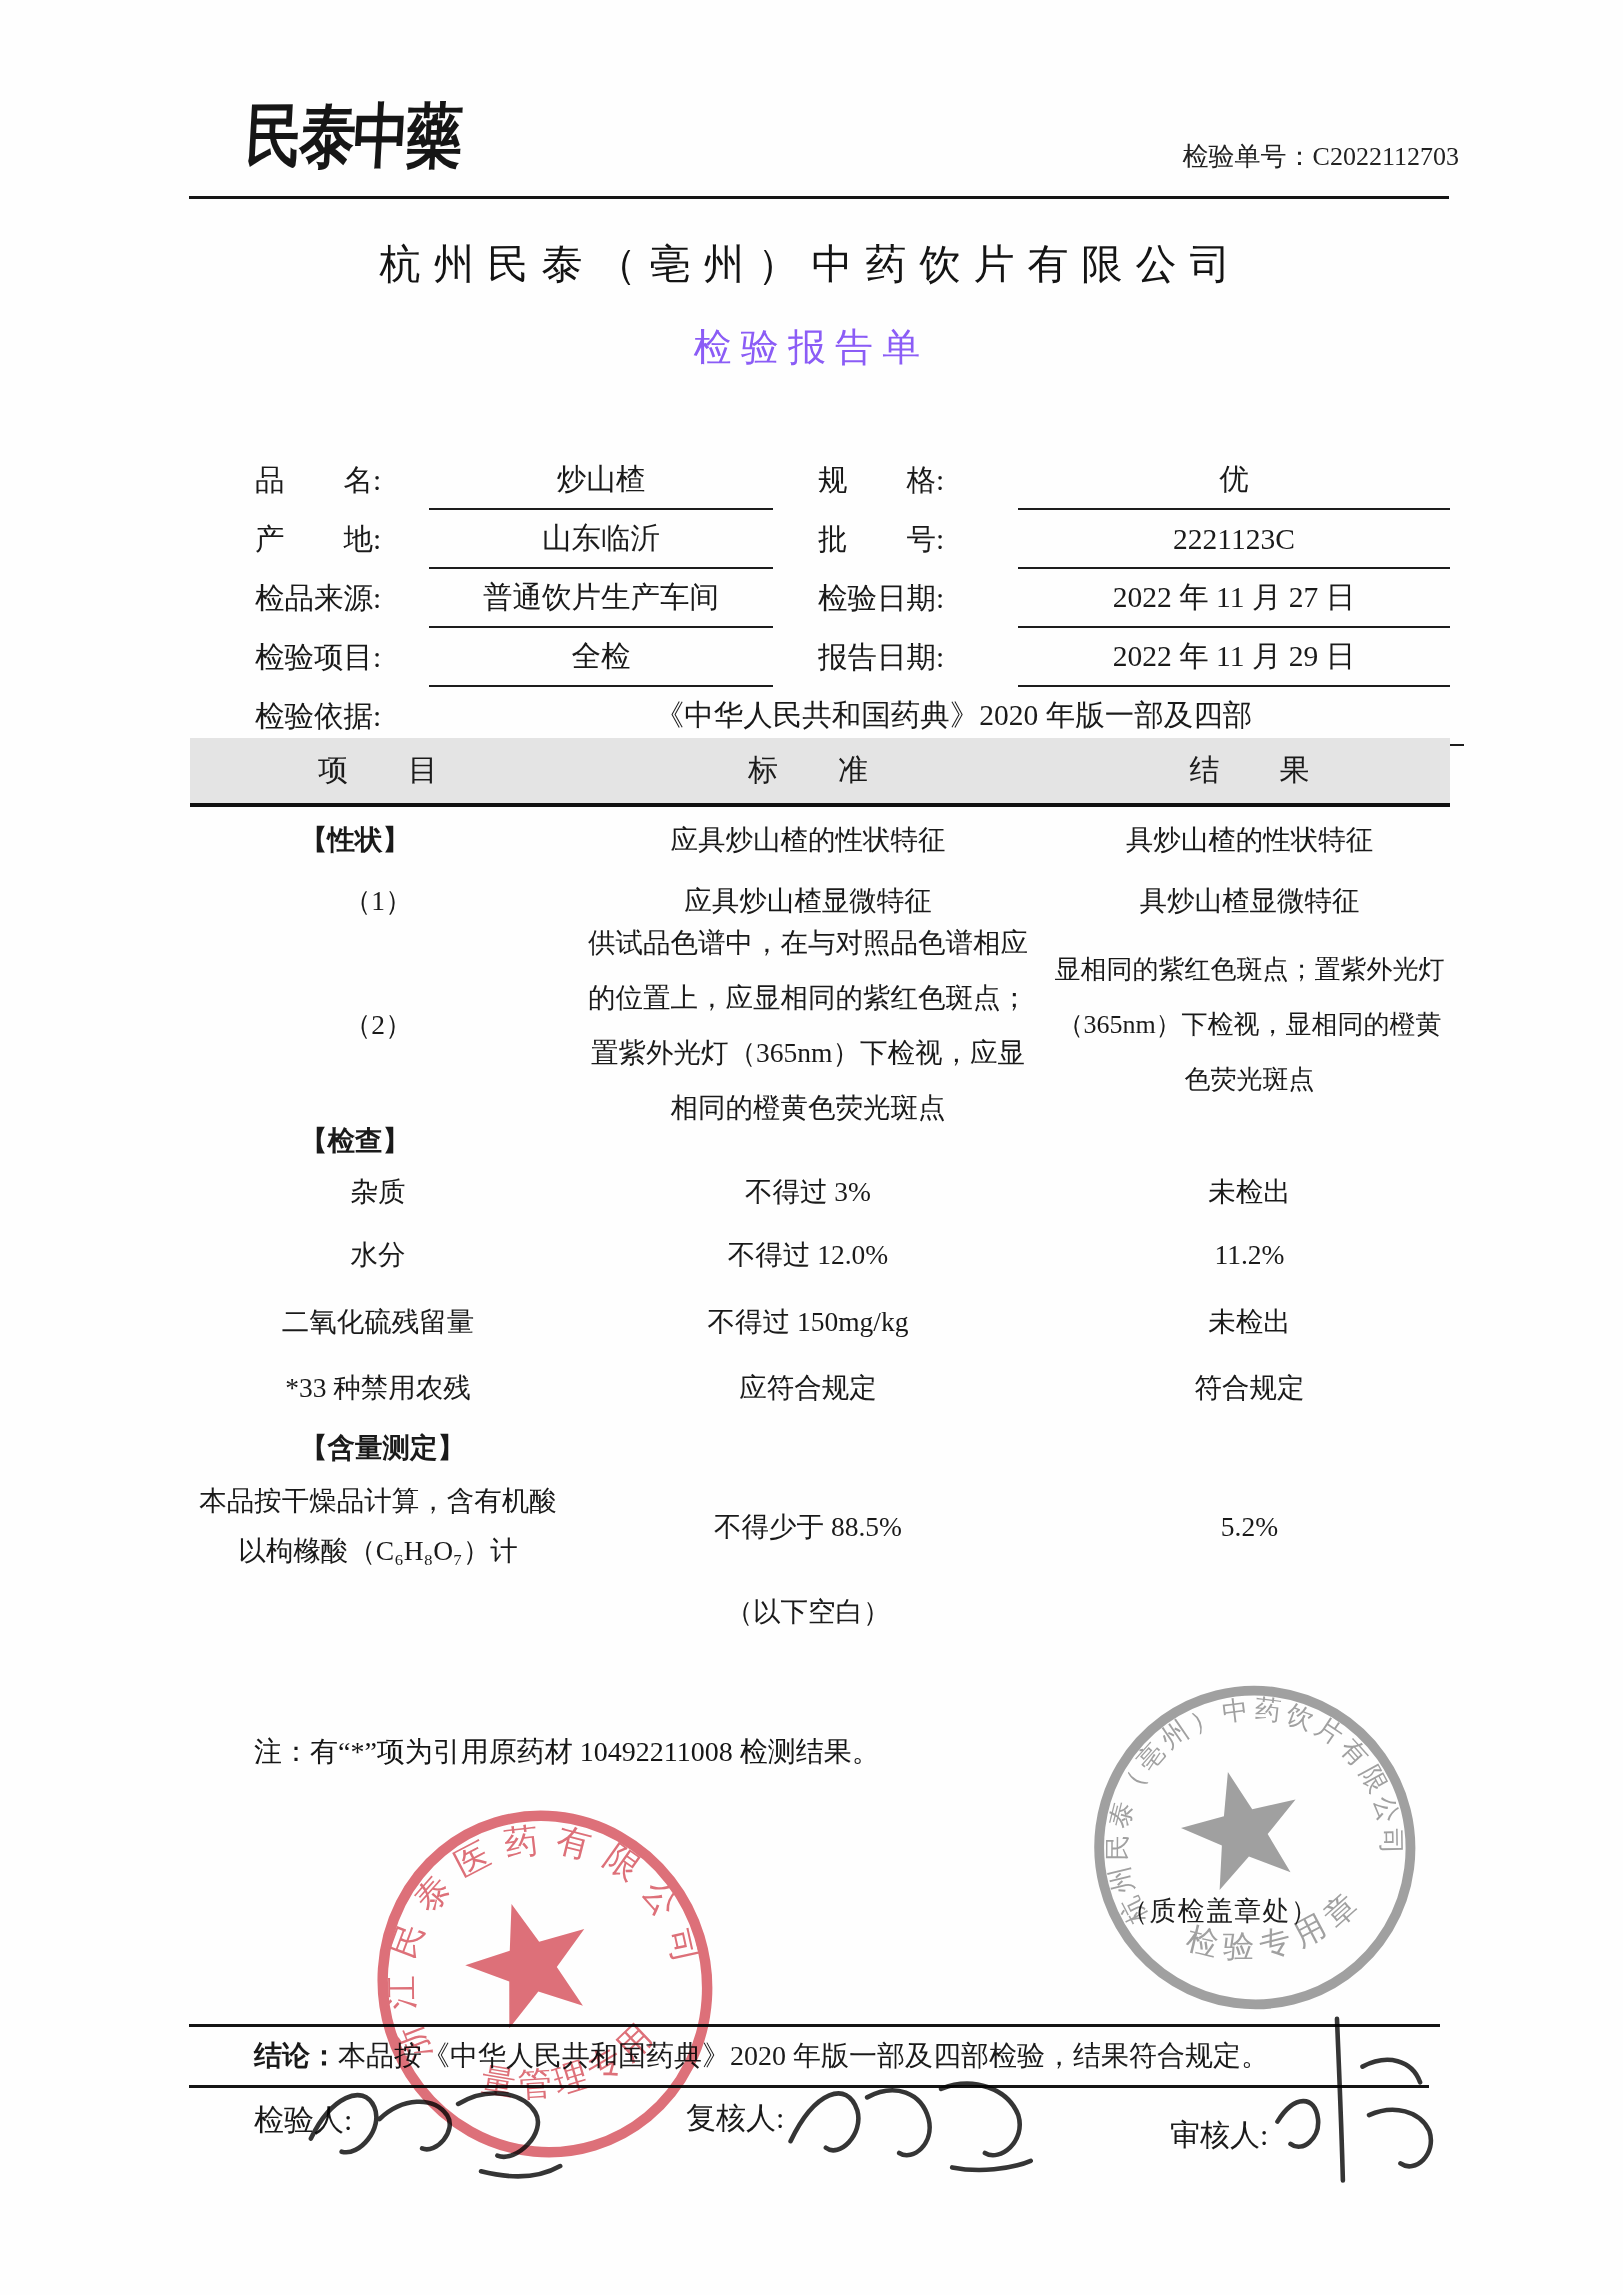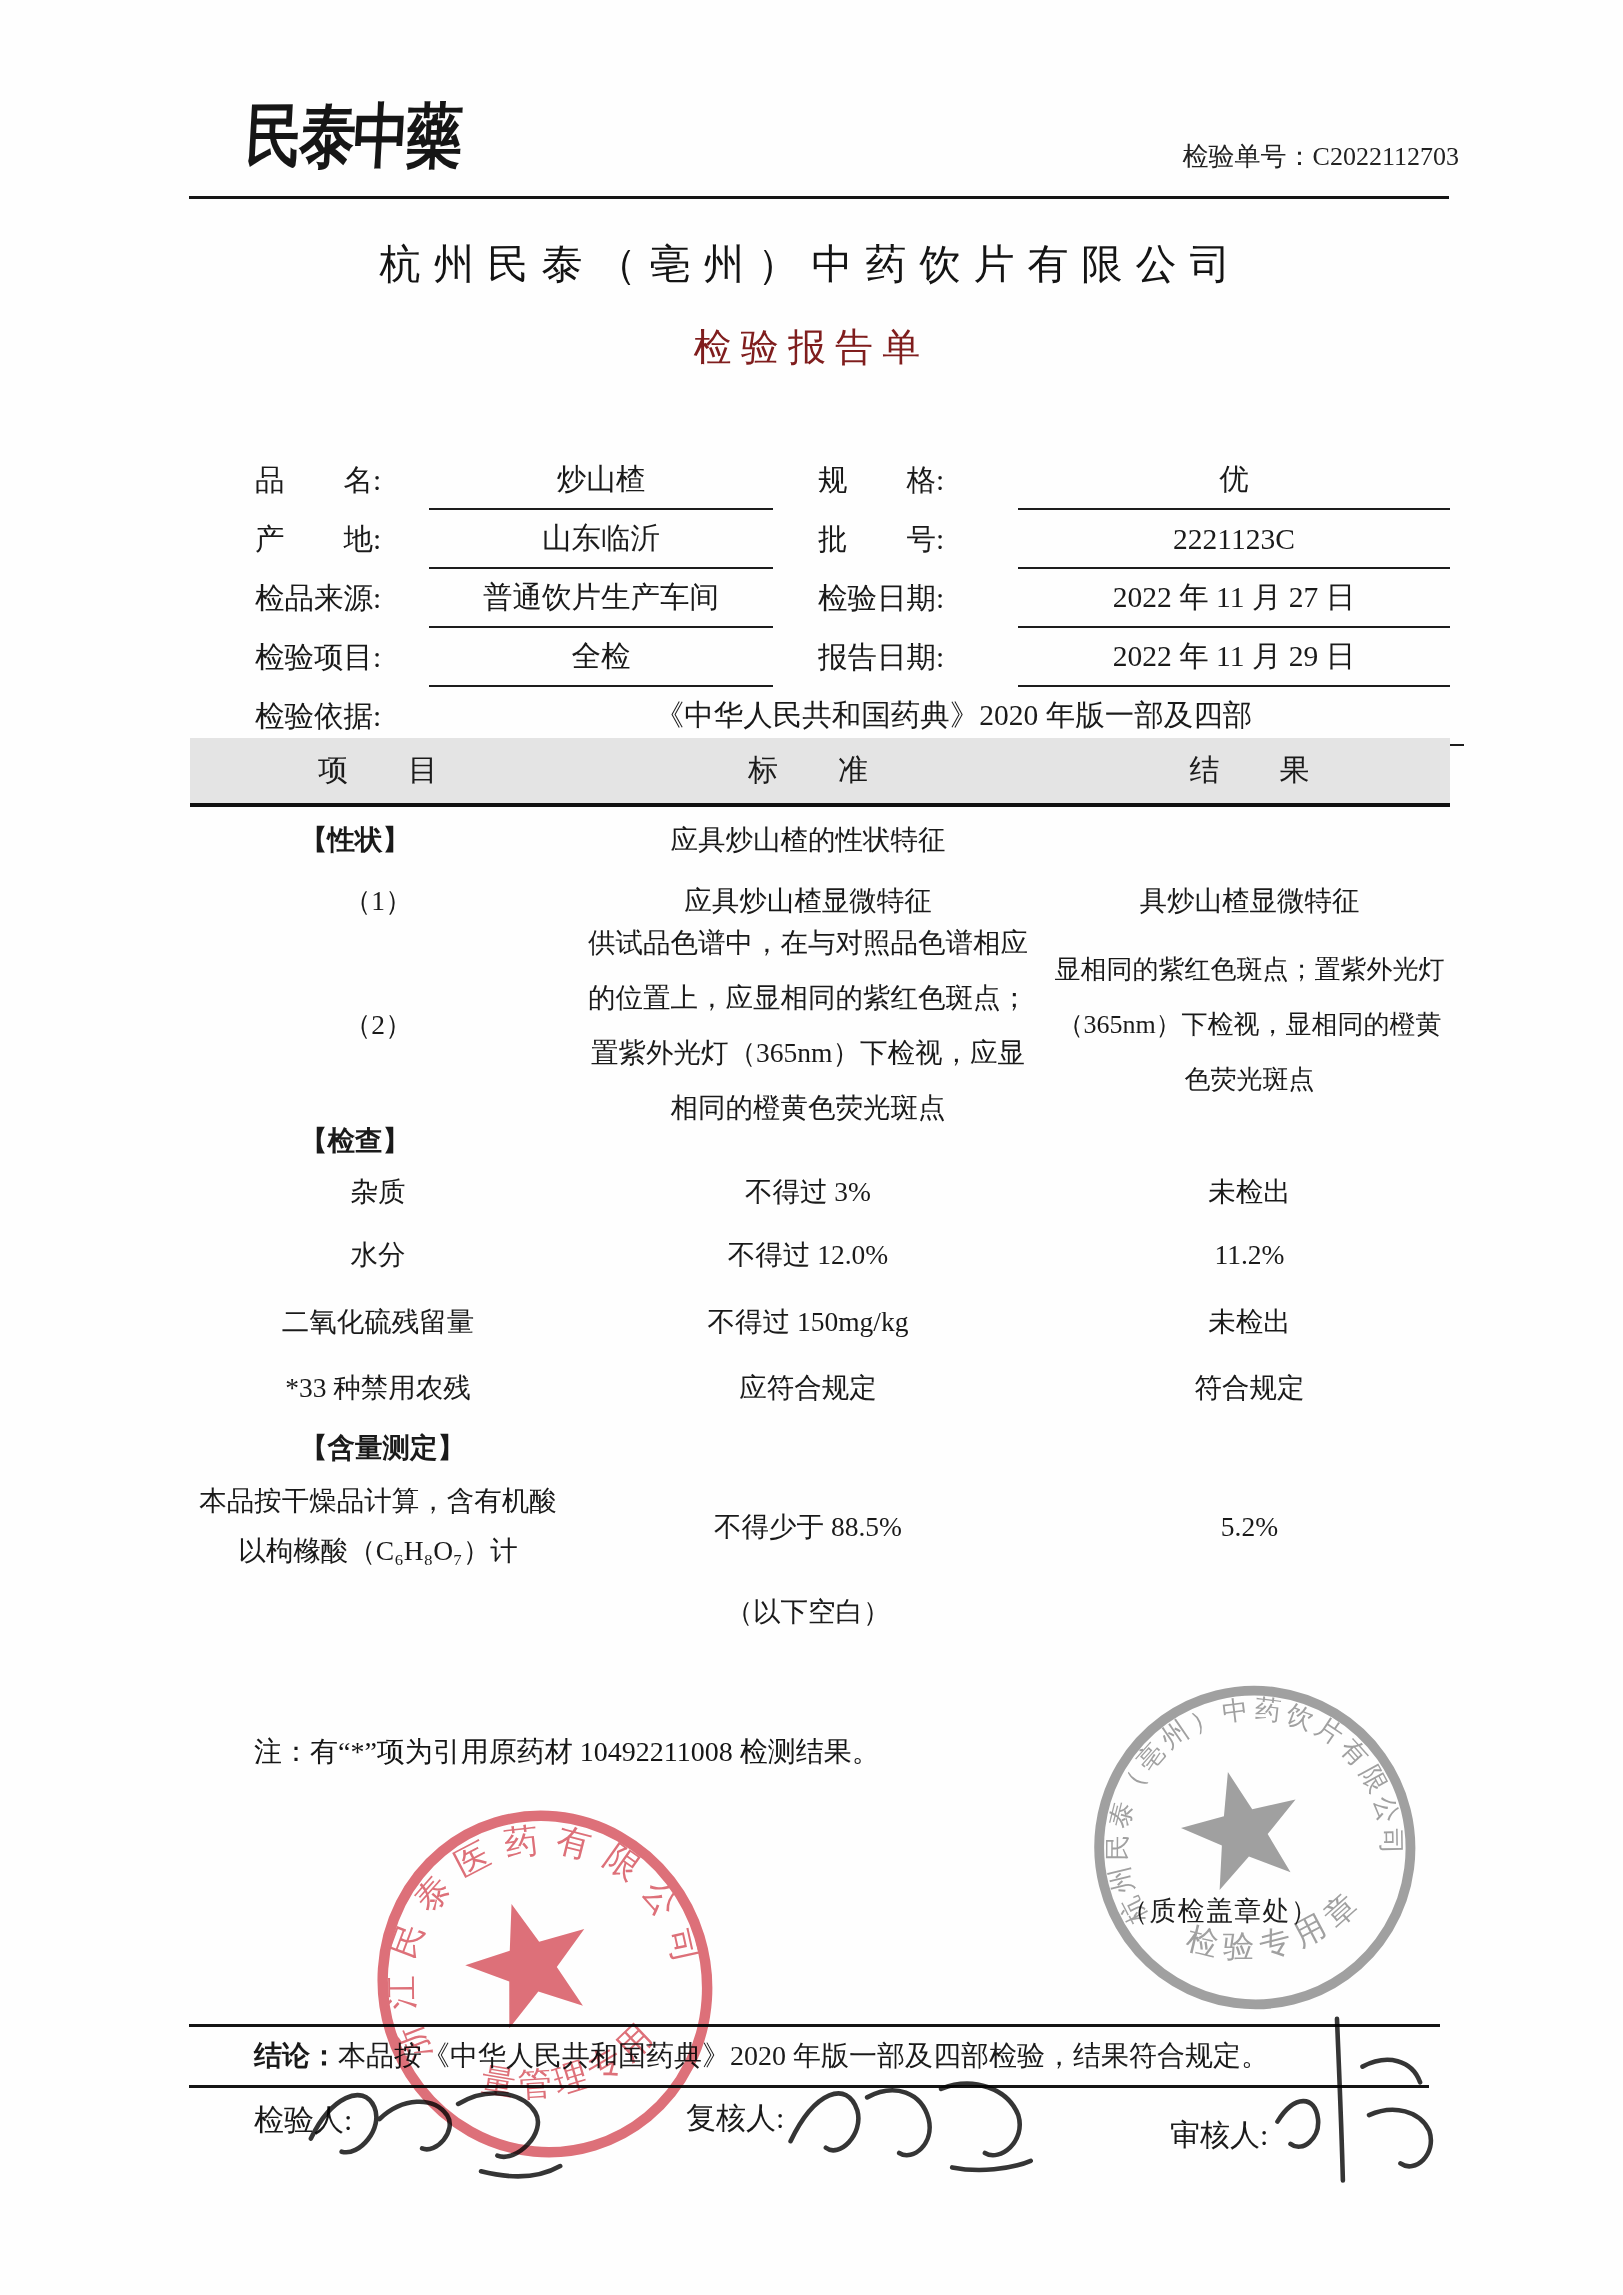--- a/index.html
+++ b/index.html
@@ -22,21 +22,21 @@
   .rule-top {
     position:absolute; left:189px; top:196px; width:1260px; height:3.3px;
     background:#151515;
   }
   .company-title {
     position:absolute; left:0; top:237px; width:1623px;
     text-align:center; font-size:41px; letter-spacing:13px; color:#141414;
   }
   .report-title {
     position:absolute; left:0; top:322px; width:1623px;
-    text-align:center; font-size:38px; letter-spacing:9.2px; color:#7f1d1d;
+    text-align:center; font-size:38px; letter-spacing:9.2px; color:#8b5cf6;
   }
   
   .info { position:absolute; left:190px; top:452px; width:1260px; }
   .info-row { position:absolute; height:58px; width:1260px; }
   .info-row.r1 { top:0; } .info-row.r2 { top:59px; } .info-row.r3 { top:118px; }
   .info-row.r4 { top:177px; } .info-row.r5 { top:236px; }
   .flabel {
     position:absolute; font-size:29.5px; color:#1a1a1a;
     height:58px; display:flex; align-items:center; white-space:pre;
   }
@@ -143,20 +143,21 @@
   <div class="rtable">
     <div class="thead">
       <span class="th1">项　　目</span>
       <span class="th2">标　　准</span>
       <span class="th3">结　　果</span>
     </div>
 
     <div class="trow r1 section">
       <div class="cell c1">【性状】</div>
       <div class="cell c2">应具炒山楂的性状特征</div>
+      <div class="cell c3">具炒山楂的性状特征</div>
     </div>
     <div class="trow r3">
       <div class="cell c1">（1）</div>
       <div class="cell c2">应具炒山楂显微特征</div>
       <div class="cell c3">具炒山楂显微特征</div>
     </div>
     <div class="trow r4">
       <div class="cell c1">（2）</div>
       <div class="cell c2">
           <span class="cell-inner2">供试品色谱中，在与对照品色谱相应的位置上，应显相同的紫红色斑点；置紫外光灯（365nm）下检视，应显相同的橙黄色荧光斑点</span>

